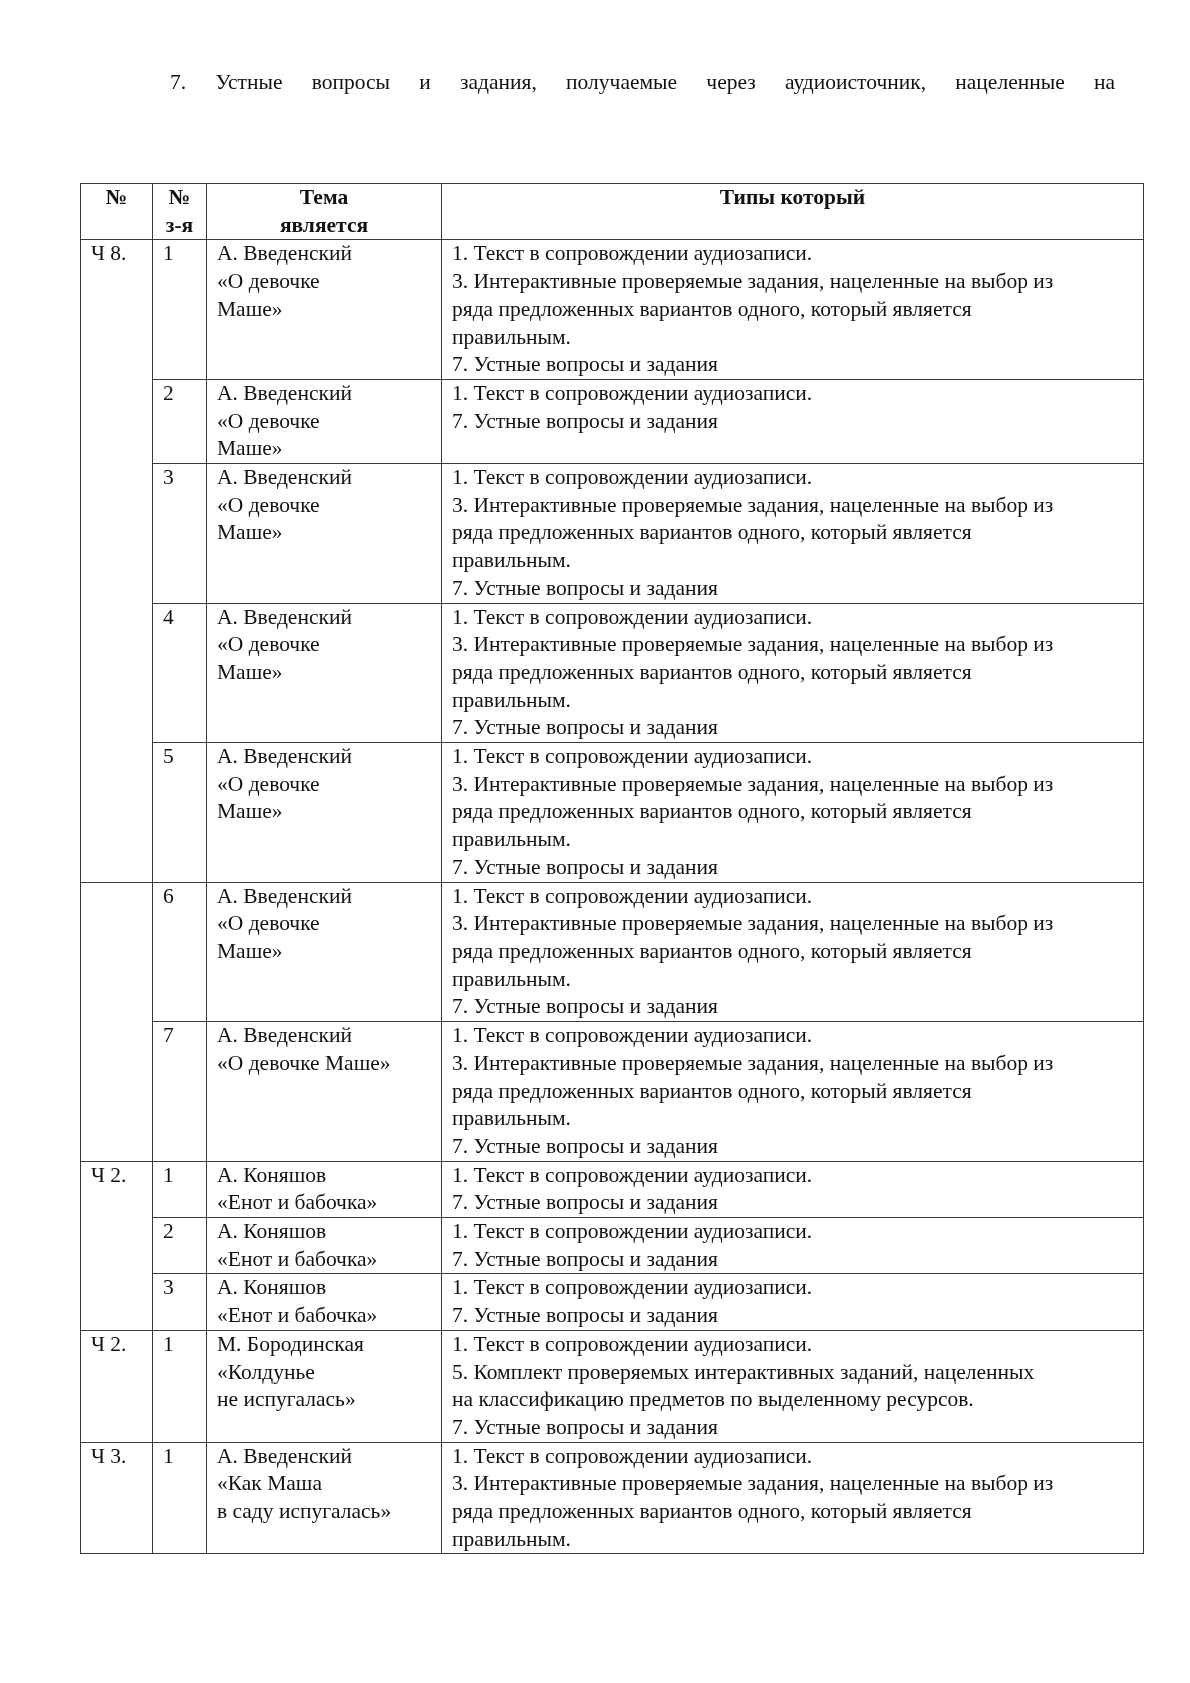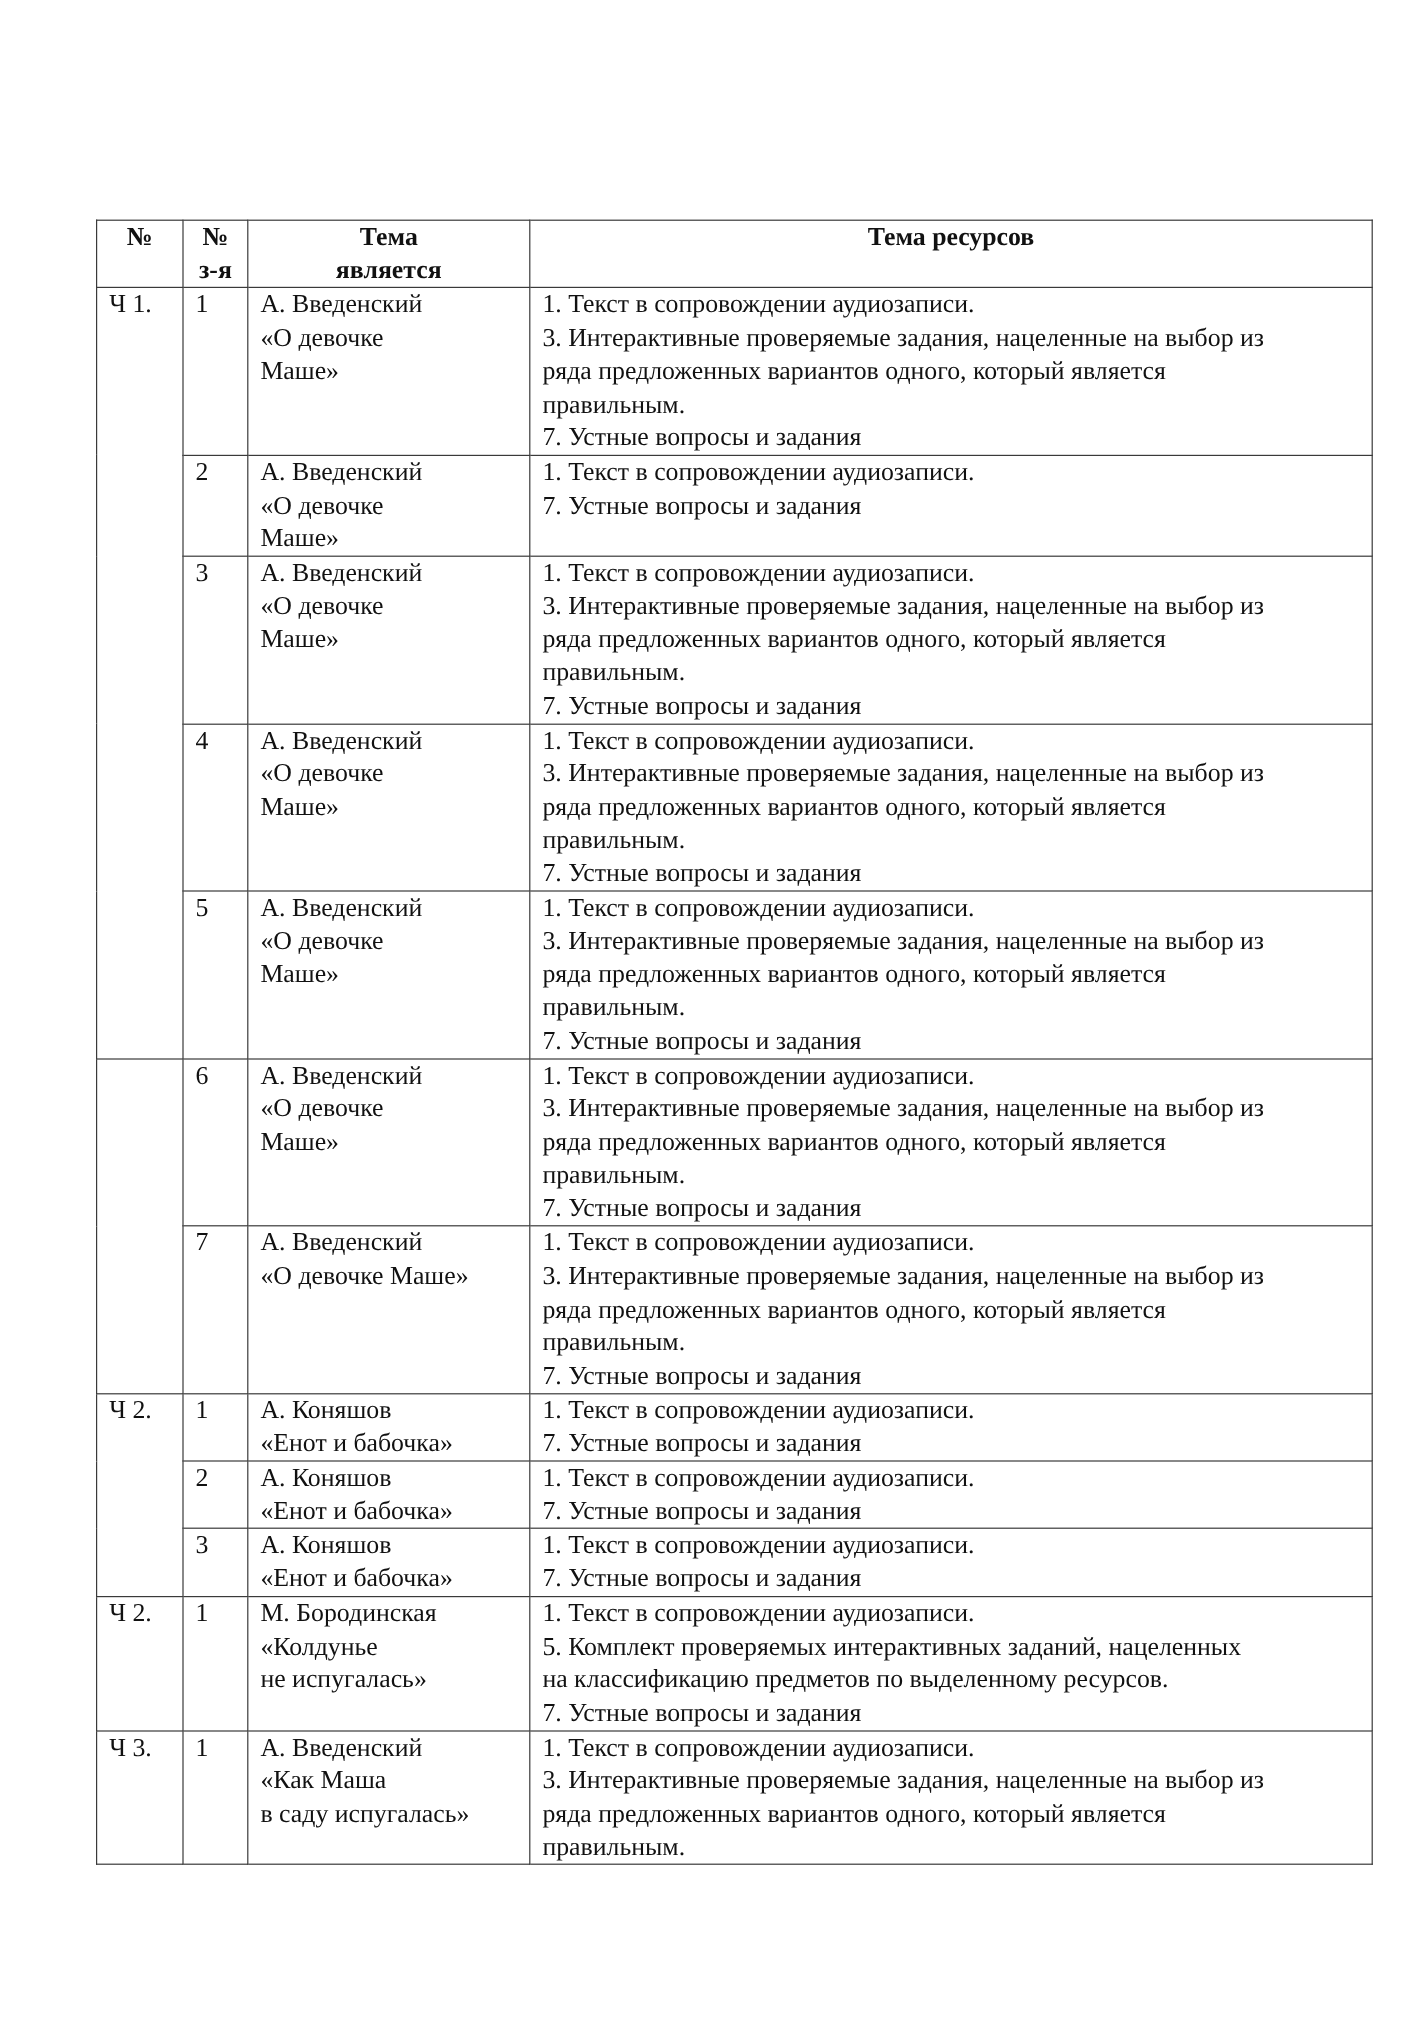--- a/index.html
+++ b/index.html
@@ -29,20 +29,21 @@
   td.part { padding-left: 10px; }
   td.topic { padding-left: 10px; }
   td.types { padding-left: 10px; padding-right: 6px; margin-top: 23px; }
   .line { display: block; white-space: nowrap; }
   .hdr-line { display: block; }
 </style>
 </head>
 <body>
 
 <div class="intro">
+  <span class="l1">7. Устные вопросы и задания, получаемые через аудиоисточник, нацеленные на</span>
 </div>
 
 <table class="res">
   <colgroup>
       <col class="c1">
       <col class="c2">
       <col class="c3">
       <col class="c4">
     </colgroup>
   <thead>
@@ -52,27 +53,27 @@
       </th>
       <th>
         <span class="hdr-line">№</span>
         <span class="hdr-line">з-я</span>
       </th>
       <th>
         <span class="hdr-line">Тема</span>
         <span class="hdr-line">является</span>
       </th>
       <th>
-        <span class="hdr-line">Тема ресурсов</span>
+        <span class="hdr-line">Типы который</span>
       </th>
     </tr>
   </thead>
   <tbody id="tbody">
       <tr>
-        <td class="part" rowspan="5">Ч 1.</td>
+        <td class="part" rowspan="5">Ч 8.</td>
         <td class="num">1</td>
         <td class="topic">
           <span class="line">А. Введенский</span>
           <span class="line">«О девочке</span>
           <span class="line">Маше»</span>
         </td>
         <td class="types">
           <span class="line">1. Текст в сопровождении аудиозаписи.</span>
           <span class="line">3. Интерактивные проверяемые задания, нацеленные на выбор из</span>
           <span class="line">ряда предложенных вариантов одного, который является</span>

